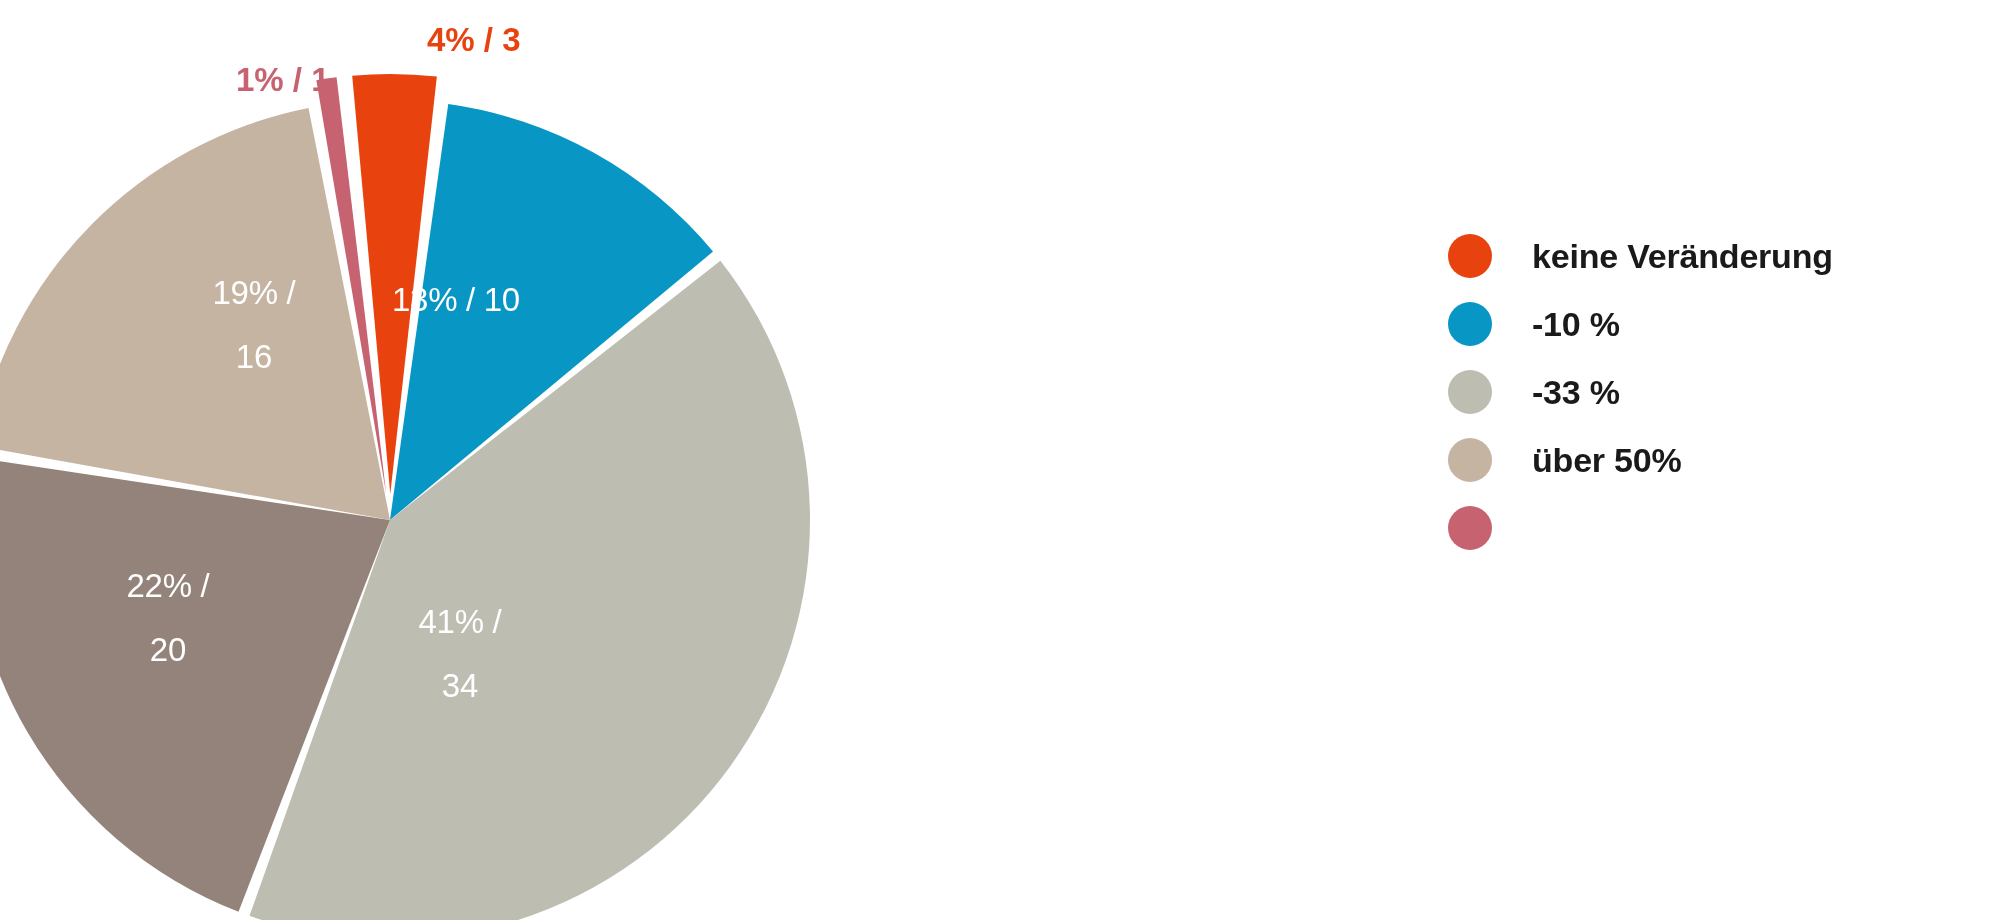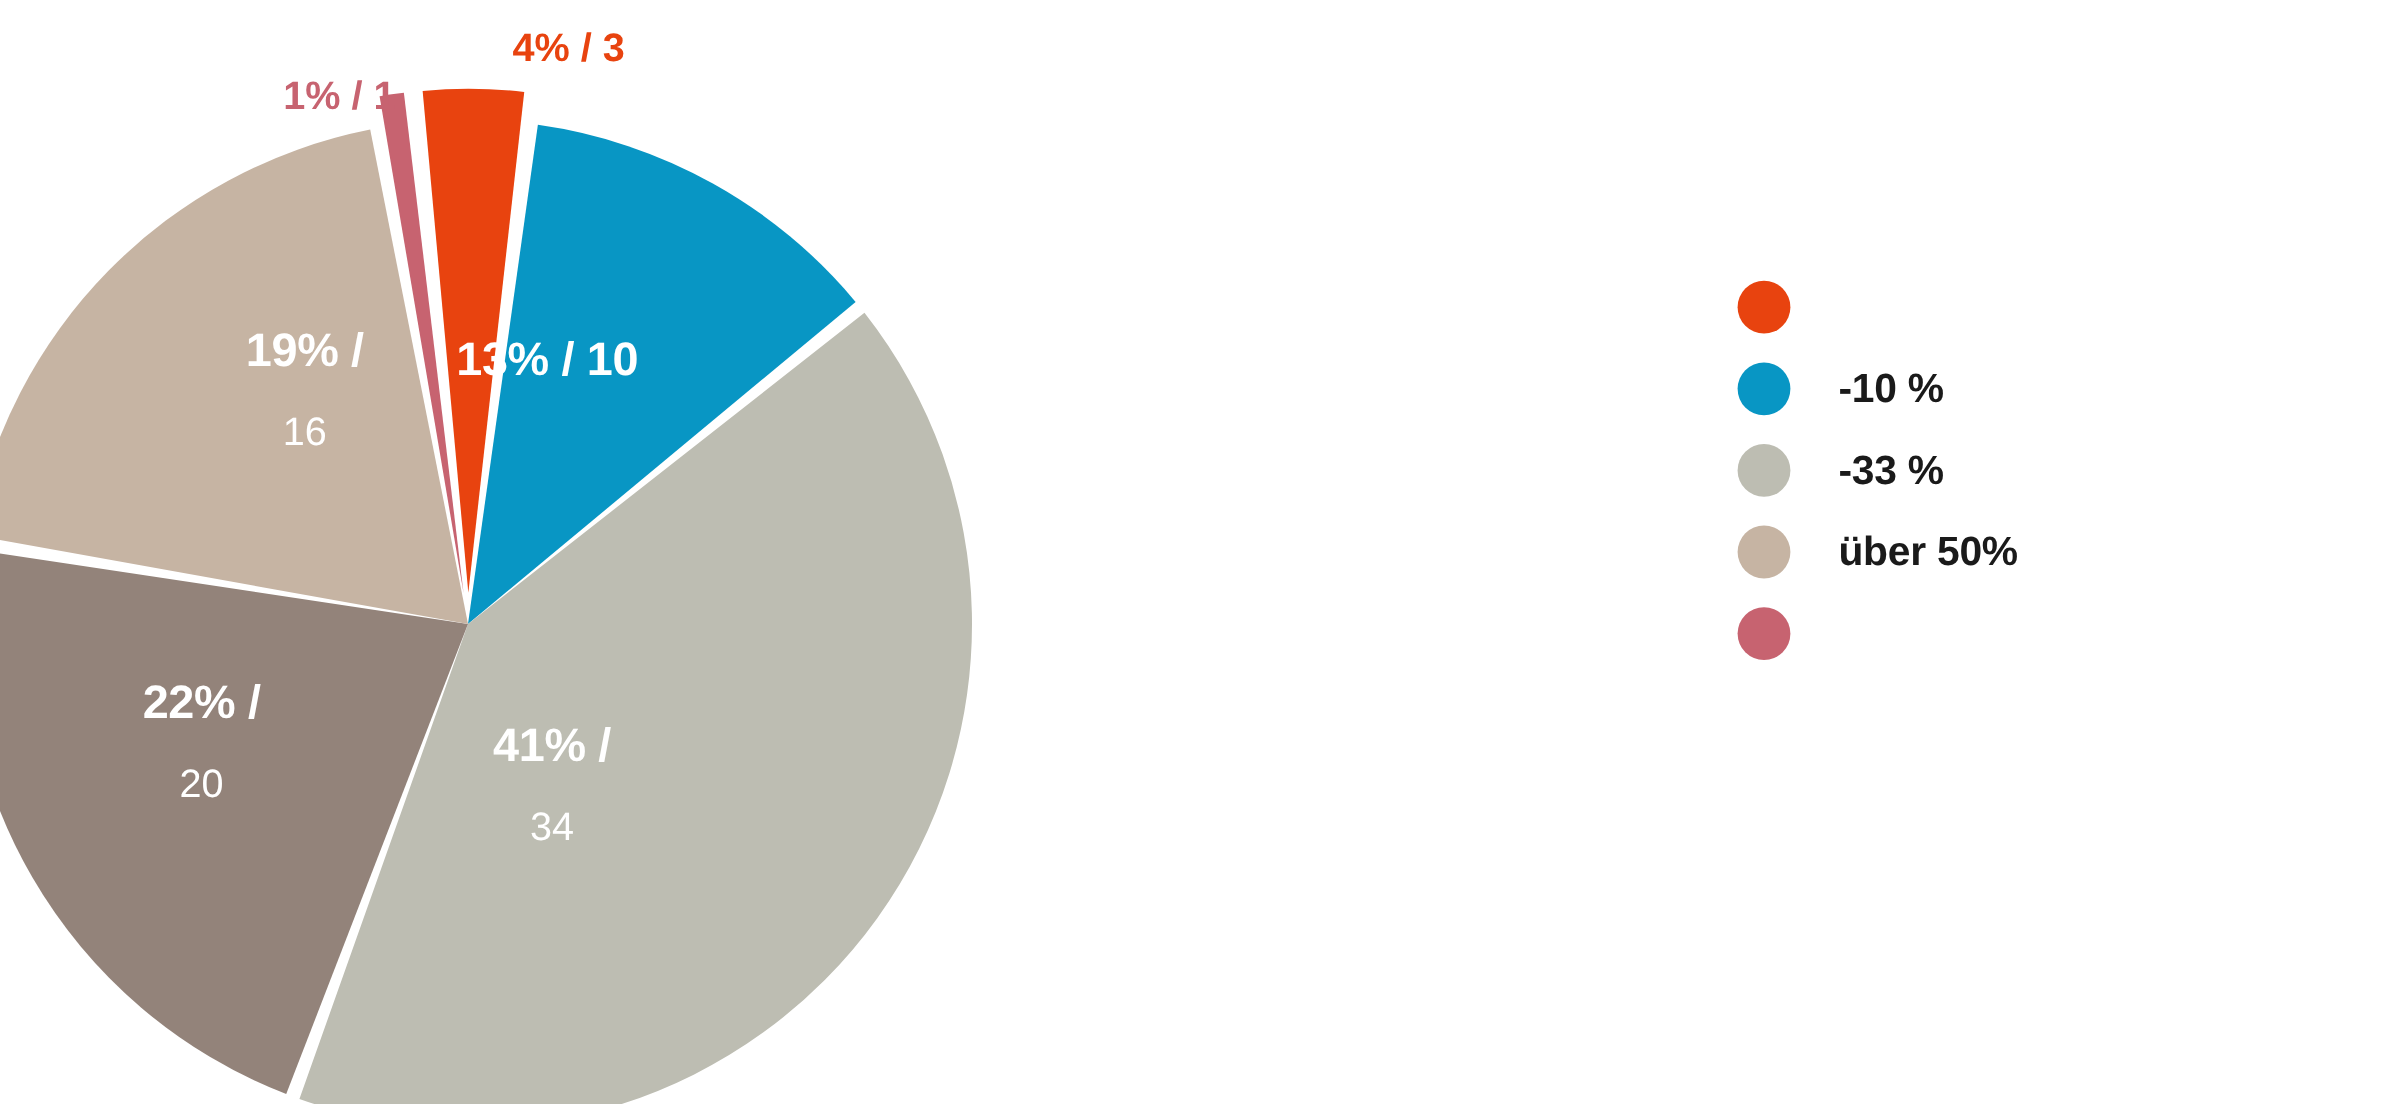--- a/index.html
+++ b/index.html
@@ -38,22 +38,22 @@
   
   .slice-label {
     position: absolute;
     color: #ffffff;
     text-align: center;
     line-height: 1.12;
     white-space: nowrap;
     pointer-events: none;
   }
   .slice-label .pct {
-    font-weight: bold;
-    font-size: 39px;
+    font-weight: normal;
+    font-size: 33px;
     letter-spacing: -0.3px;
   }
   .slice-label .cnt {
     font-weight: normal;
     font-size: 33px;
     margin-top: 27px;
   }
   .slice-label .l1 { display: block; }
   .slice-label .l2 { display: block; }
 
@@ -142,20 +142,21 @@
 
     <div class="outer-label" style="left:236px; top:62px; color:#c76370;">
       <span class="pct">1% / 1</span>
     </div>
 
   </div>
 
   <div id="legend">
     <div class="legend-row">
       <span class="legend-dot" style="background: rgb(232, 67, 15);"></span>
+      <span class="legend-text">keine Veränderung</span>
     </div>
     <div class="legend-row">
       <span class="legend-dot" style="background: rgb(8, 150, 196);"></span>
       <span class="legend-text">-10 %</span>
     </div>
     <div class="legend-row">
       <span class="legend-dot" style="background: rgb(189, 189, 178);"></span>
       <span class="legend-text">-33 %</span>
     </div>
     <div class="legend-row">

